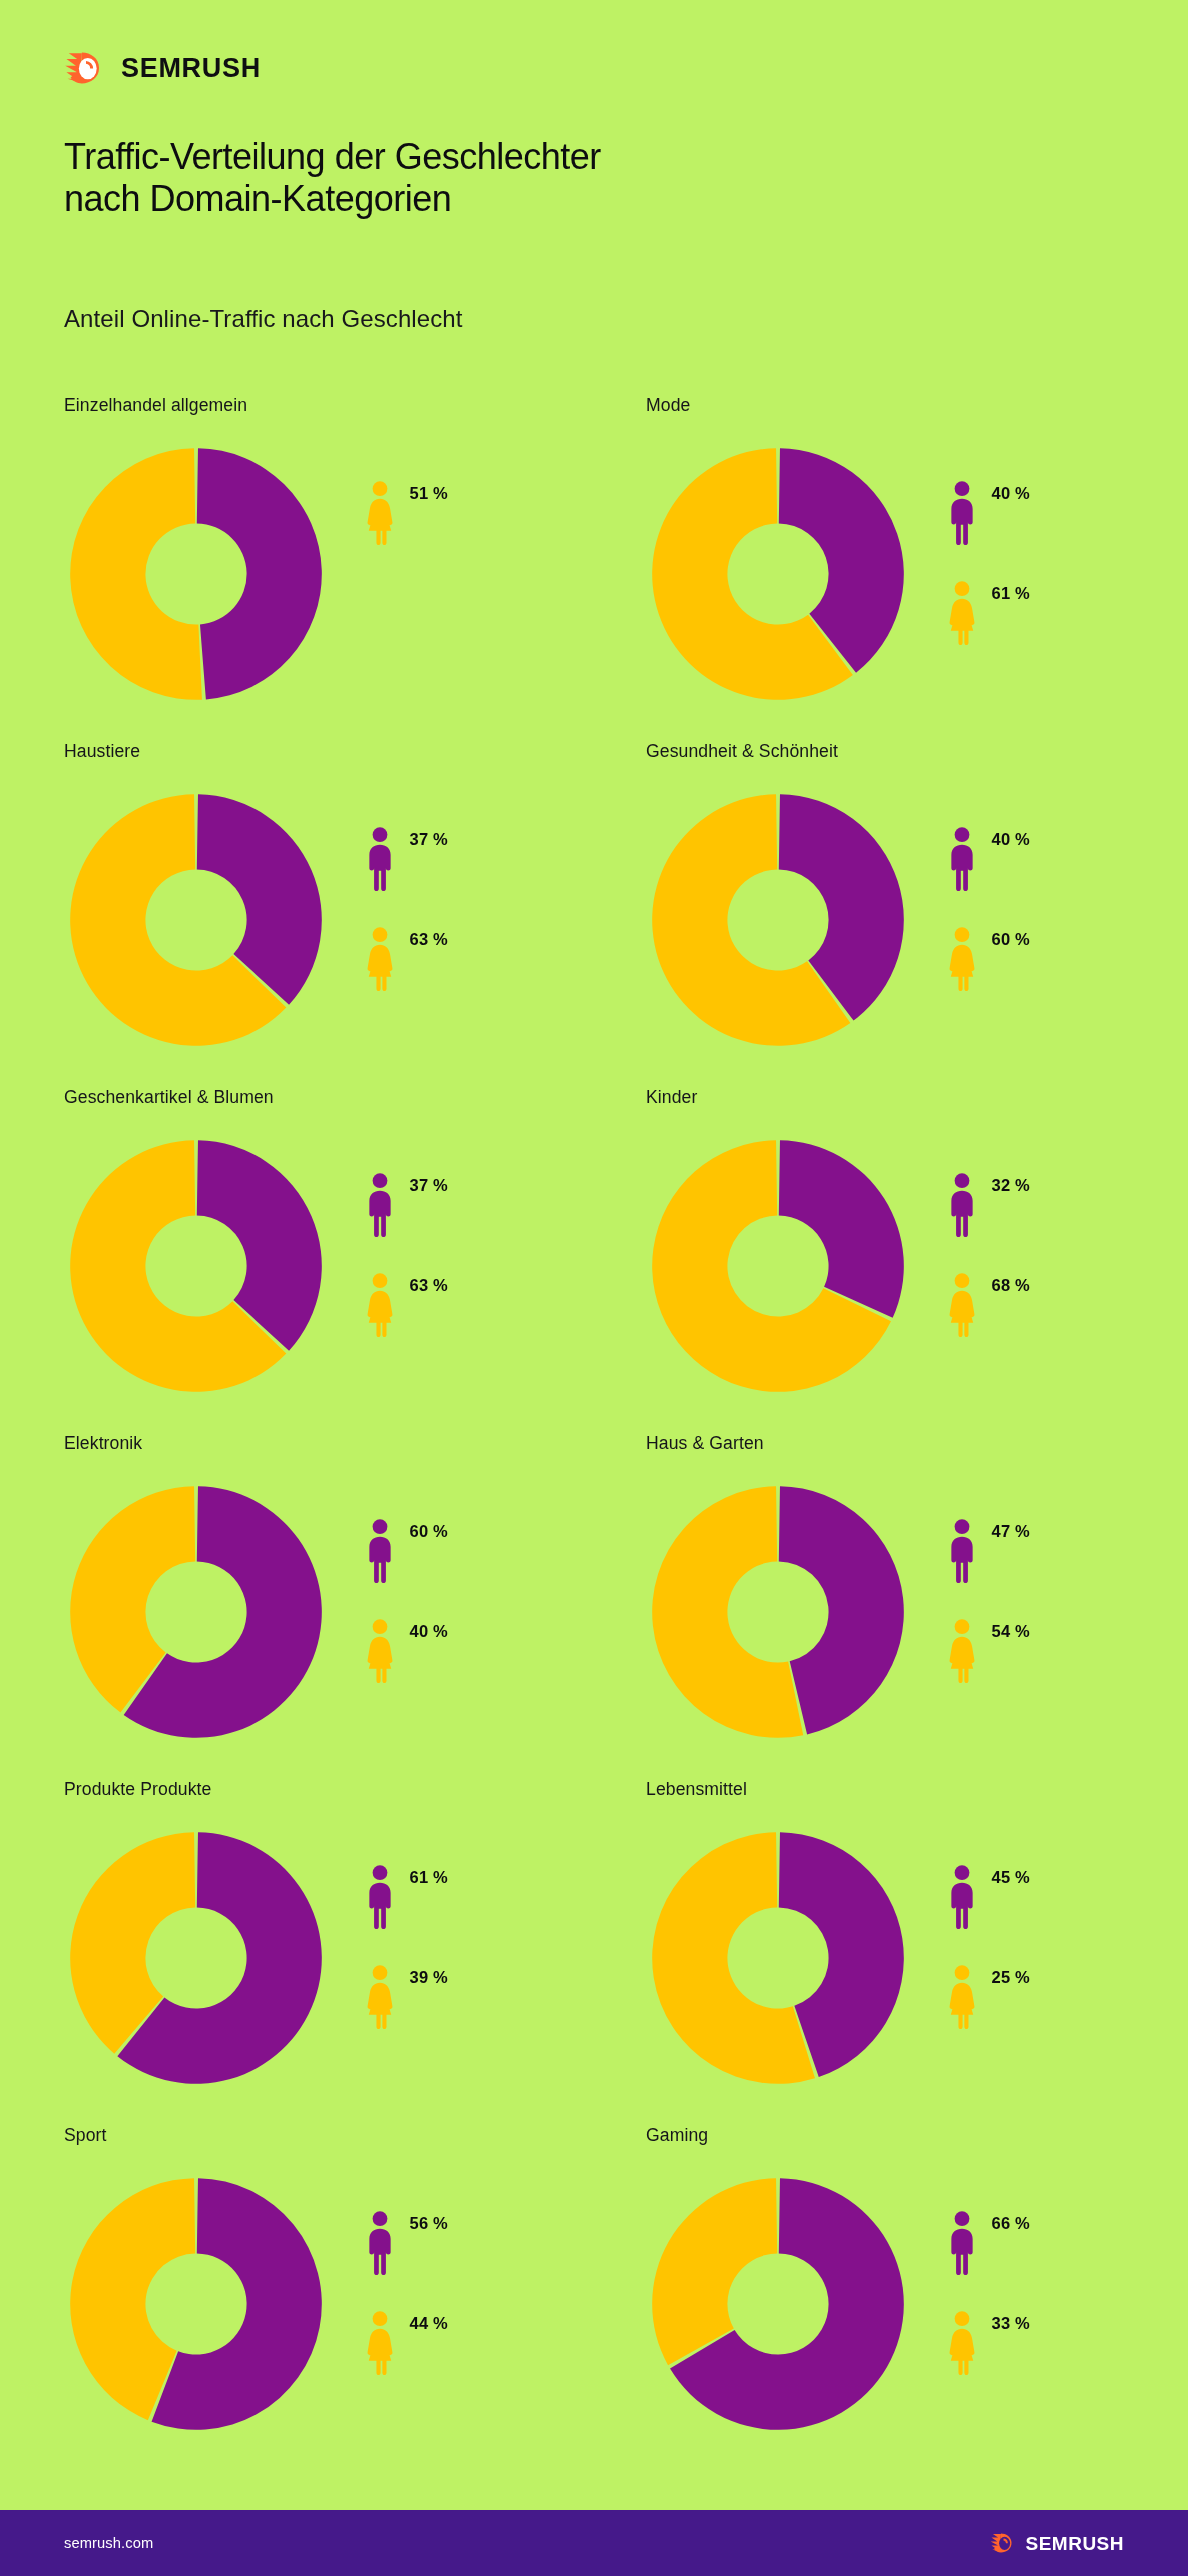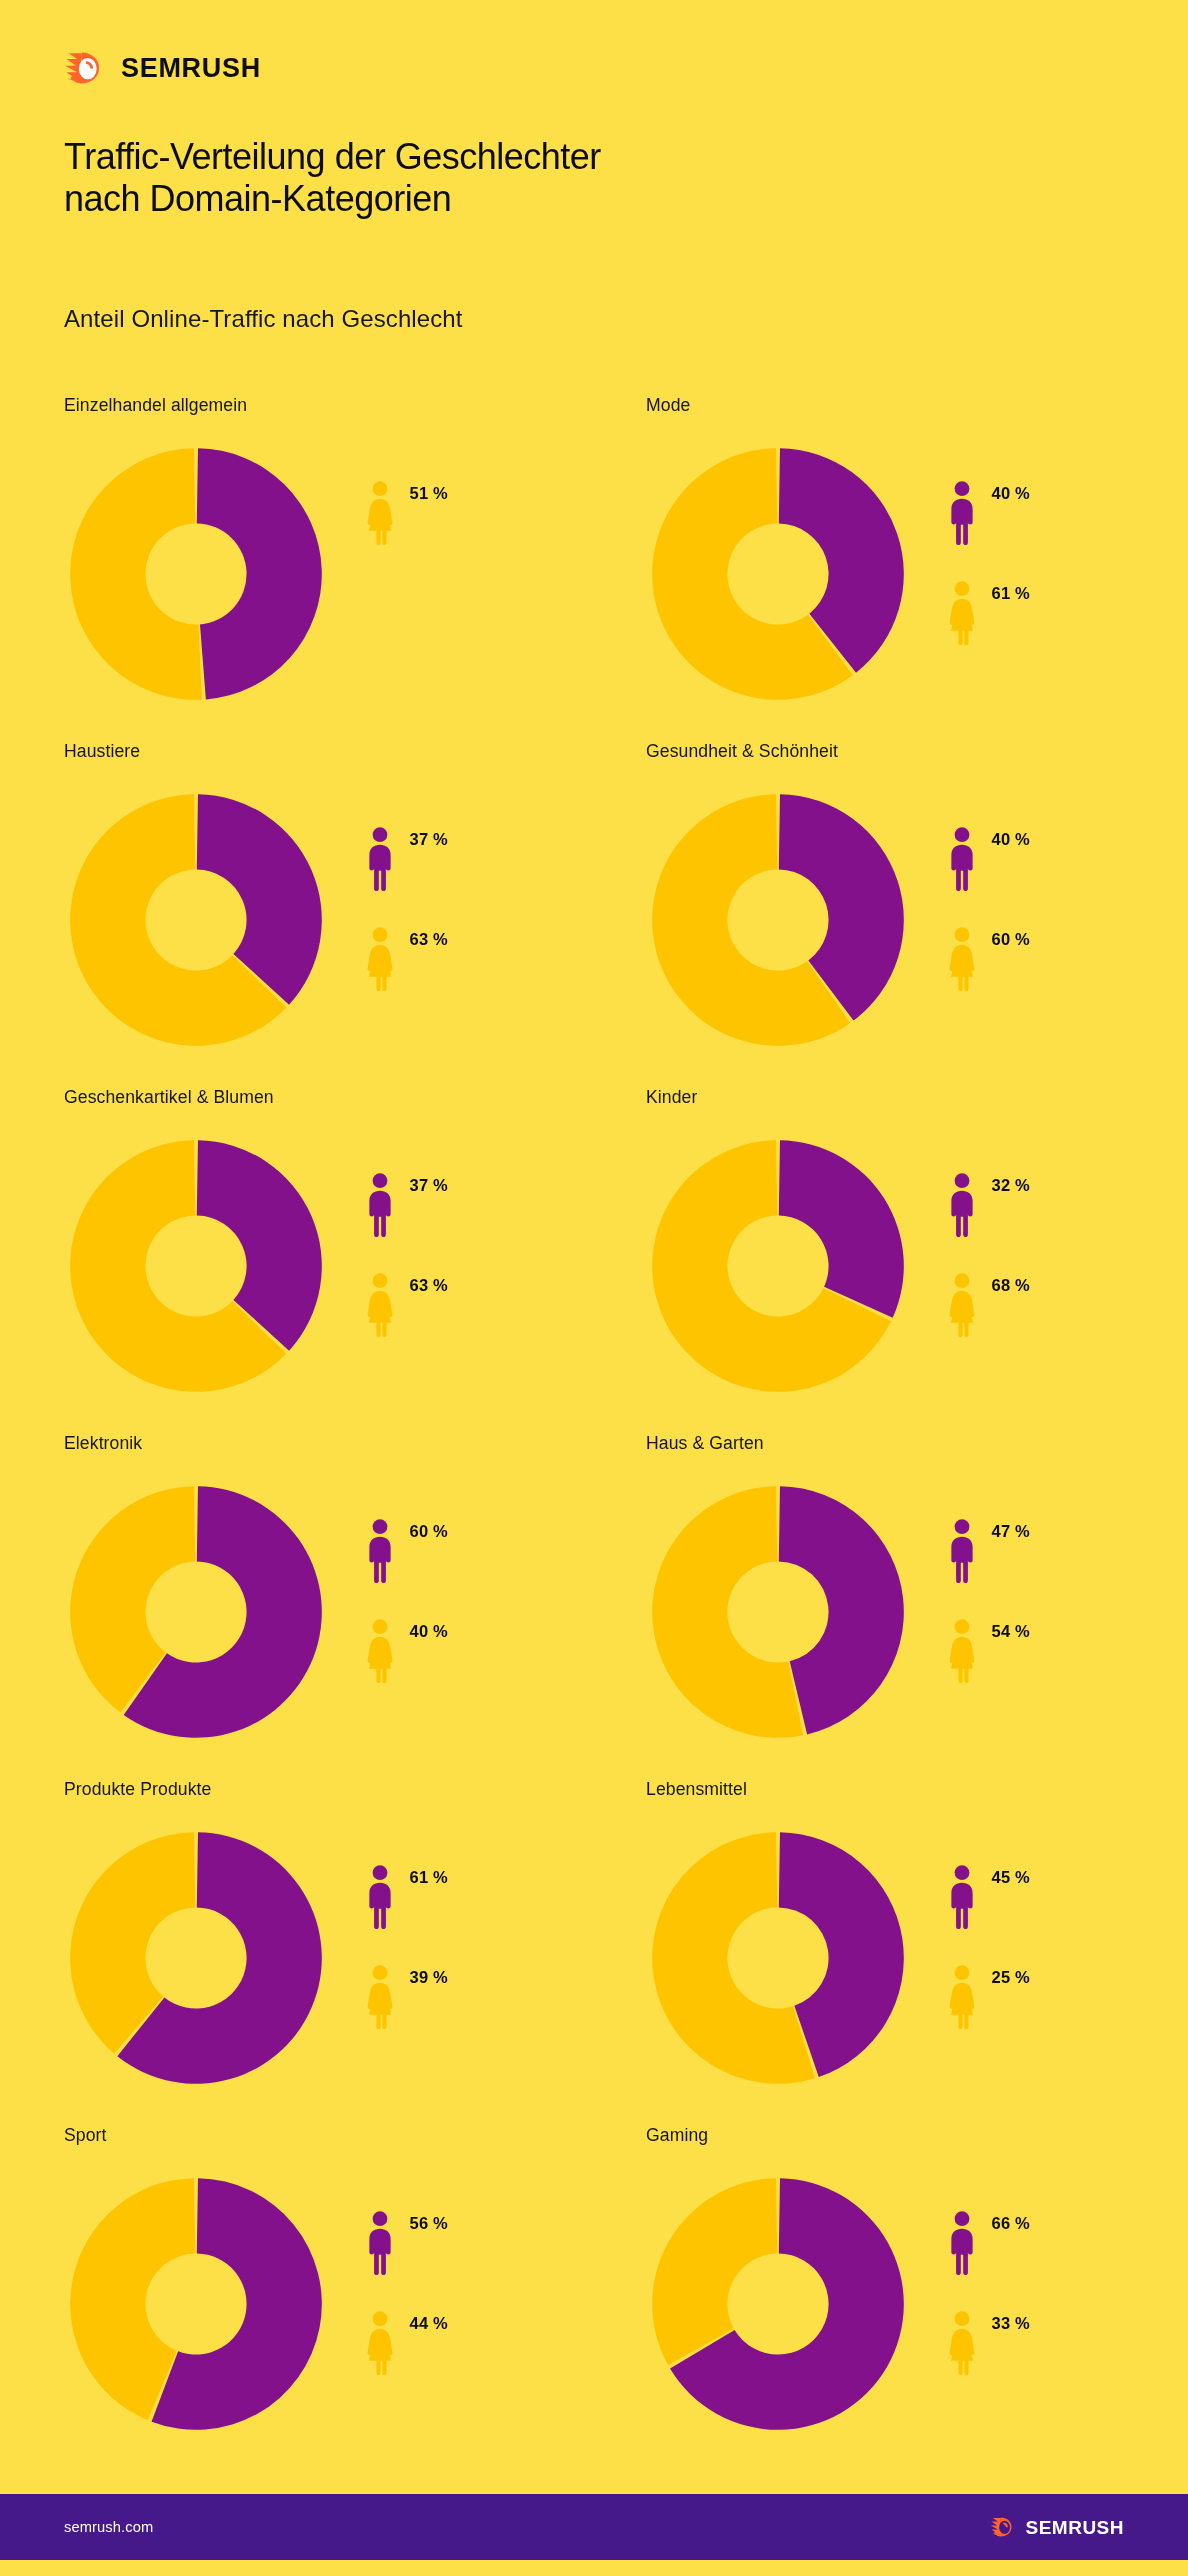--- a/index.html
+++ b/index.html
@@ -7,21 +7,21 @@
     width: 1188px;
     height: 2576px;
     background: #ffffff;
     font-family: "Liberation Sans", sans-serif;
     -webkit-font-smoothing: antialiased;
   }
   .page {
     position: relative;
     width: 1188px;
     height: 2576px;
-    background: #fde047;
+    background: #bef264;
     overflow: hidden;
   }
 
   
   .brand-bar {
     position: absolute;
     left: 64px;
     top: 52px;
     display: flex;
     align-items: center;
@@ -117,21 +117,21 @@
     letter-spacing: 0.2px;
     white-space: nowrap;
     position: relative;
     top: -20px;
   }
 
   
   .footer {
     position: absolute;
     left: 0;
-    bottom: 16px;
+    bottom: 0;
     width: 1188px;
     height: 66px;
     background: #45198a;
   }
   .footer-url {
     position: absolute;
     left: 64px;
     top: 50%;
     transform: translateY(-50%);
     color: #ffffff;

